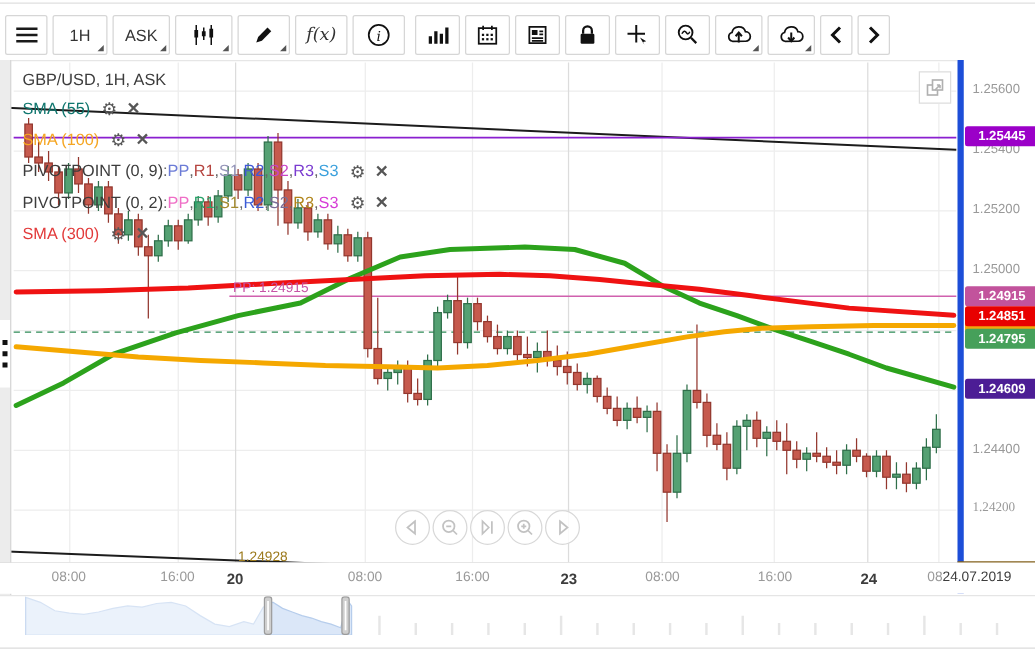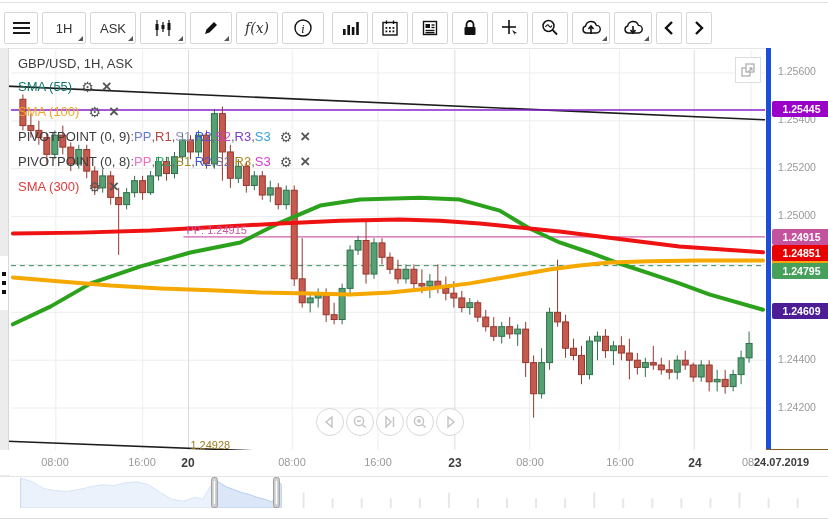--- a/index.html
+++ b/index.html
@@ -33,21 +33,21 @@
   #price-axis{position:absolute;left:766px;top:48px;width:62px;height:427px;background:#fff;border-left:5px solid #1d4ed8;}
   .ylab{position:absolute;left:7px;font-size:10.5px;color:#999;}
   .badge{position:absolute;left:1px;width:59px;height:16px;border-radius:2px;color:#fff;
          font-size:10.5px;font-weight:bold;text-align:center;line-height:16px;}
   
   #time-axis{position:absolute;left:0;top:450px;width:828px;height:25px;background:#fff;}
   #axis-top-border{position:absolute;left:0;top:450px;width:766px;height:1px;background:#9a9a9a;}
   #axis-corner{position:absolute;left:766px;top:449px;width:62px;height:3px;background:#82611c;}
   .xlab{position:absolute;top:6px;font-size:11px;color:#999;transform:translateX(-50%);}
   .xlab.day{font-size:12px;font-weight:bold;color:#3d3d3d;}
-  #end-date{position:absolute;left:754px;top:6px;font-size:11px;color:#3d3d3d;background:transparent;font-weight:bold;}
+  #end-date{position:absolute;left:754px;top:6px;font-size:11px;color:#3d3d3d;background:transparent;}
   
   .navcircle{position:absolute;top:408px;width:28px;height:28px;border:1px solid #d8d8d8;border-radius:50%;
              background:rgba(255,255,255,.85);display:flex;align-items:center;justify-content:center;cursor:pointer;}
   
   #navigator{position:absolute;left:0;top:476px;width:828px;height:32px;border-top:1px solid #e5e5e5;background:#fff;}
 </style>
 </head>
 <body>
 
 <div id="win">
@@ -613,21 +613,21 @@
         <span style="color: rgb(102, 102, 102);">, </span>
         <span style="color: rgb(199, 67, 199);">S2</span>
         <span style="color: rgb(102, 102, 102);">, </span>
         <span style="color: rgb(122, 59, 208);">R3</span>
         <span style="color: rgb(102, 102, 102);">, </span>
         <span style="color: rgb(58, 160, 220);">S3</span>
         <span class="lgear">⚙</span>
         <span class="lclose">×</span>
       </div>
       <div class="lrow">
-        <span style="color: rgb(60, 60, 60);">PIVOTPOINT (0, 8)</span>
+        <span style="color: rgb(60, 60, 60);">PIVOTPOINT (0, 2)</span>
         <span style="color: rgb(102, 102, 102);"> : </span>
         <span style="color: rgb(239, 110, 198);">PP</span>
         <span style="color: rgb(102, 102, 102);">, </span>
         <span style="color: rgb(43, 163, 107);">R1</span>
         <span style="color: rgb(102, 102, 102);">, </span>
         <span style="color: rgb(163, 138, 47);">S1</span>
         <span style="color: rgb(102, 102, 102);">, </span>
         <span style="color: rgb(59, 91, 214);">R2</span>
         <span style="color: rgb(102, 102, 102);">, </span>
         <span style="color: rgb(122, 109, 150);">S2</span>
@@ -686,21 +686,21 @@
         </svg>
       </div>
     </div>
 
   <div id="price-axis">
       <span class="ylab" style="top: 17px;">1.25600</span>
       <span class="ylab" style="top: 65px;">1.25400</span>
       <span class="ylab" style="top: 113px;">1.25200</span>
       <span class="ylab" style="top: 161px;">1.25000</span>
       <span class="ylab" style="top: 305px;">1.24400</span>
-      <span class="ylab" style="top: 353px;">1.24200</span>
+      <span class="ylab" style="top: 353px; font-family: Liberation Serif, serif;">1.24200</span>
       <div class="badge" style="top: 53px; background: rgb(155, 0, 200); z-index: 3; height: 16px; line-height: 16px;">1.25445</div>
       <div class="badge" style="top: 181px; background: rgb(194, 83, 156); z-index: 3; height: 16px; line-height: 16px;">1.24915</div>
       <div class="badge" style="top: 197px; background: rgb(232, 0, 0); z-index: 4; height: 16px; line-height: 16px;">1.24851</div>
       <div class="badge" style="top: 205px; background: rgb(242, 165, 12); z-index: 2; height: 18px; line-height: 18px;"></div>
       <div class="badge" style="top: 215px; background: rgb(70, 160, 90); z-index: 4; height: 16px; line-height: 16px;">1.24795</div>
       <div class="badge" style="top: 255px; background: #4c1d95; z-index: 3; height: 16px; line-height: 16px;">1.24609</div>
     </div>
 
   <div id="axis-top-border"></div>
   <div id="axis-corner"></div>

